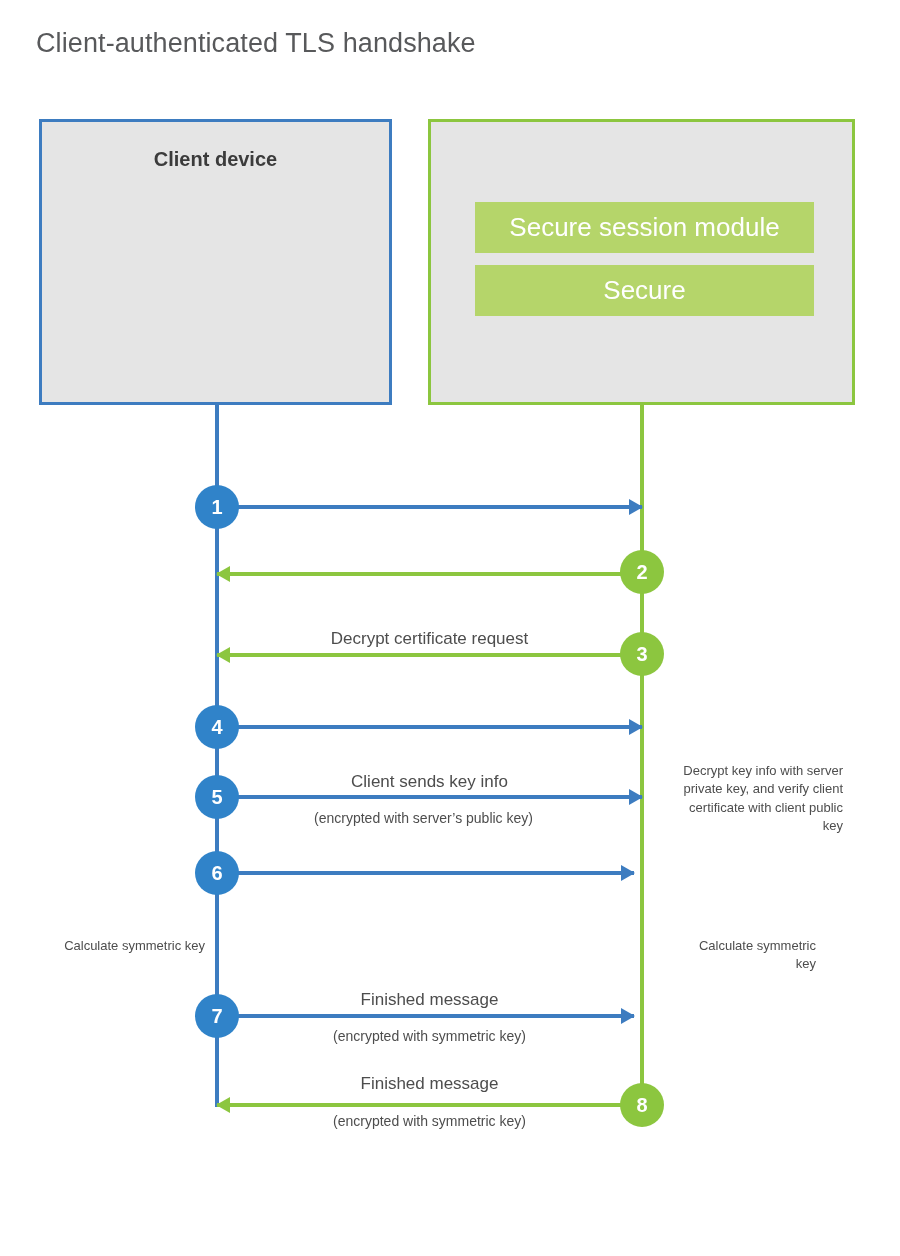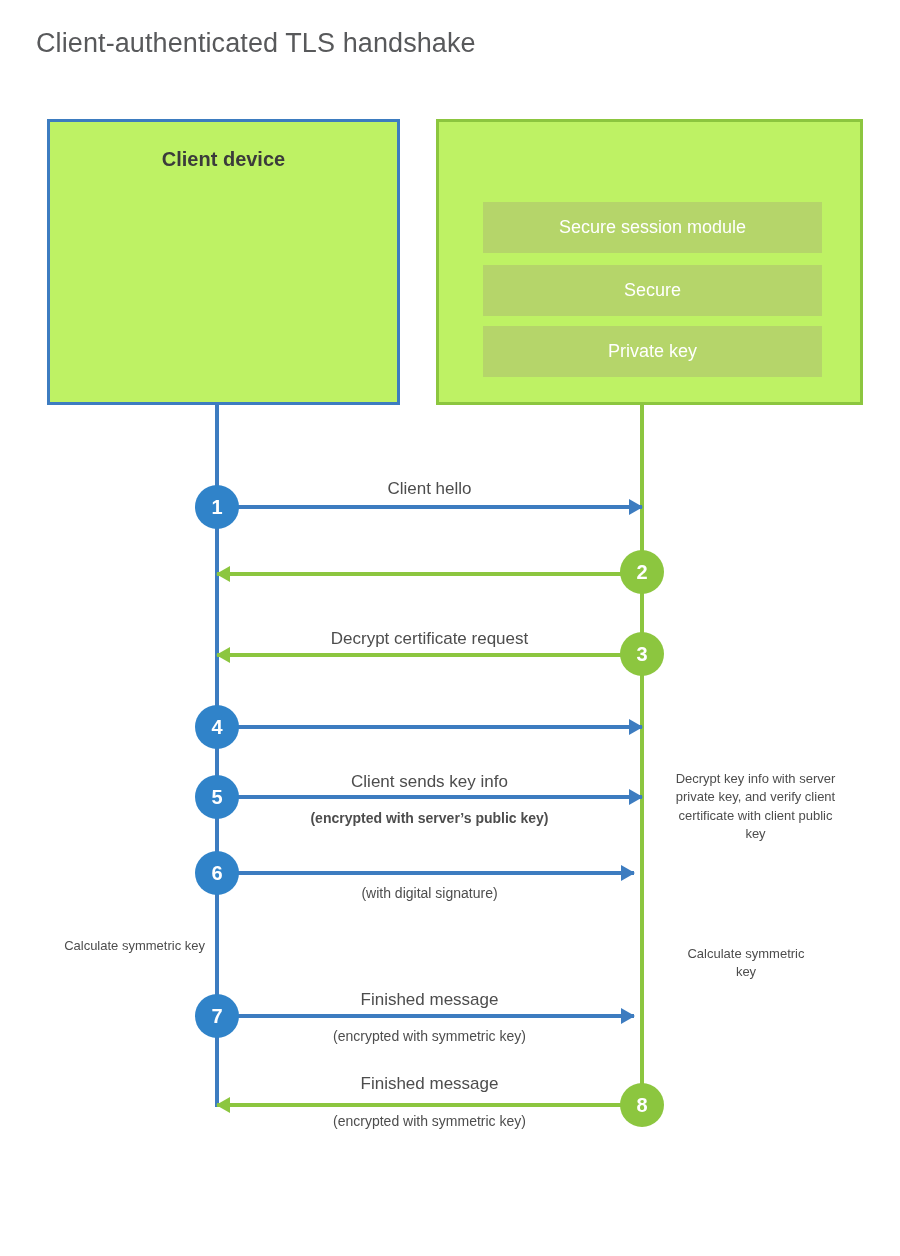--- a/index.html
+++ b/index.html
@@ -13,41 +13,41 @@
   #canvas { position: relative; width: 900px; height: 1256px; }
 
   
   .page-title {
     position: absolute; left: 36px; top: 28px;
     font-size: 27px; font-weight: 400; color: #58595b;
     letter-spacing: 0.1px; white-space: nowrap; text-align: right;
   }
 
   
-  .entity-box { position: absolute; background: #bef264; margin-left: 8px; }
+  .entity-box { position: absolute; background: #e5e5e5; }
   .entity-box.client { left: 39px; top: 119px; width: 353px; height: 286px; border: 3px solid #3d7cc0; }
   .entity-box.server { left: 428px; top: 119px; width: 427px; height: 286px; border: 3px solid #8cc63f; }
 
   .entity-title {
     position: absolute; left: 0; right: 0; top: 26px;
     text-align: center; font-size: 20px; font-weight: 700; color: #3b3b3b;
   }
 
   .client-app {
     position: absolute; left: 39px; top: 80px; width: 275px; height: 176px;
     background: #5b9bd5; color: #ffffff;
     display: flex; align-items: center; justify-content: center;
     text-align: center; font-size: 20px; font-weight: 400; line-height: 1.35;
   }
 
   .module {
     position: absolute; left: 44px; width: 339px; height: 51px;
     background: #b5d56a; color: #ffffff;
     display: flex; align-items: center; justify-content: center;
-    font-size: 18px; font-weight: 400;
+    font-size: 26px; font-weight: 400;
   }
   .module.m0 { top: 80px; }
   .module.m1 { top: 143px; }
   .module.m2 { top: 204px; }
 
   
   .lifeline { position: absolute; width: 4px; }
   .lifeline.client { left: 215px; top: 405px; height: 702px; background: #3d7cc0; }
   .lifeline.server { left: 640px; top: 405px; height: 702px; background: #8cc63f; }
 
@@ -73,47 +73,45 @@
     position: absolute; text-align: center;
     font-size: 17px; color: #4d4d4d; white-space: nowrap;
   }
   .msg-sublabel {
     position: absolute; text-align: center;
     font-size: 14px; color: #4d4d4d; white-space: nowrap;
   }
   .note {
     position: absolute; font-size: 13px; color: #4d4d4d; line-height: 1.42;
   }
-  .note.right-of-line { text-align: center; margin-top: 8px; }
+  .note.right-of-line { text-align: right; }
   .note.left-of-line { text-align: right; }
 </style>
 </head>
 <body>
 
 <div id="canvas">
 
   <div class="page-title">Client-authenticated TLS handshake</div>
 
   <div class="entity-box client">
     <div class="entity-title">Client device</div>
   </div>
 
   <div class="entity-box server">
     <div class="module m0">Secure session module</div>
     <div class="module m1">Secure</div>
-    <div class="module m2">Private key</div>
   </div>
 
   <div class="lifeline client"></div>
   <div class="lifeline server"></div>
 
   <div class="msg blue" style="left:217px; top:505px; width:425px;">
     <span class="head"></span>
   </div>
-  <div class="msg-label" style="left:217px; top:479px; width:425px;">Client hello</div>
   <div class="step-circle blue" style="left:195px; top:485px;">1</div>
 
   <div class="msg green" style="left:217px; top:572px; width:425px;">
     <span class="head"></span>
   </div>
   <div class="step-circle green" style="left:620px; top:550px;">2</div>
 
   <div class="msg green" style="left:217px; top:653px; width:425px;">
     <span class="head"></span>
   </div>
@@ -122,27 +120,26 @@
 
   <div class="msg blue" style="left:217px; top:725px; width:425px;">
     <span class="head"></span>
   </div>
   <div class="step-circle blue" style="left:195px; top:705px;">4</div>
 
   <div class="msg blue" style="left:217px; top:795px; width:425px;">
     <span class="head"></span>
   </div>
   <div class="msg-label" style="left:217px; top:772px; width:425px;">Client sends key info</div>
-  <div class="msg-sublabel" style="left:217px; top:810px; width:425px;font-weight:bold;">(encrypted with server’s public key)</div>
+  <div class="msg-sublabel" style="left:211px; top:810px; width:425px;">(encrypted with server’s public key)</div>
   <div class="step-circle blue" style="left:195px; top:775px;">5</div>
 
   <div class="msg blue" style="left:217px; top:871px; width:417px;">
     <span class="head"></span>
   </div>
-  <div class="msg-sublabel" style="left:217px; top:885px; width:425px;">(with digital signature)</div>
   <div class="step-circle blue" style="left:195px; top:851px;">6</div>
 
   <div class="note right-of-line" style="left:668px; top:762px; width:175px;">Decrypt key info with server private key, and verify client certificate with client public key</div>
 
   <div class="note left-of-line" style="left:50px; top:937px; width:155px;">Calculate symmetric key</div>
   <div class="note right-of-line" style="left:676px; top:937px; width:140px;">Calculate symmetric key</div>
 
   <div class="msg blue" style="left:217px; top:1014px; width:417px;">
     <span class="head"></span>
   </div>

